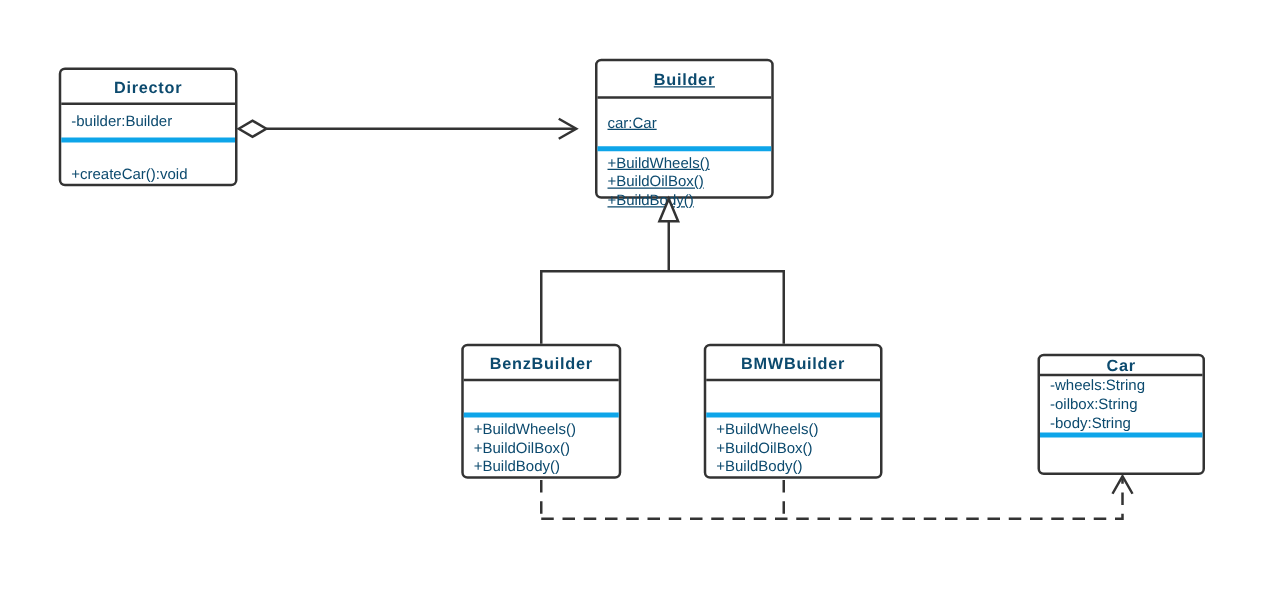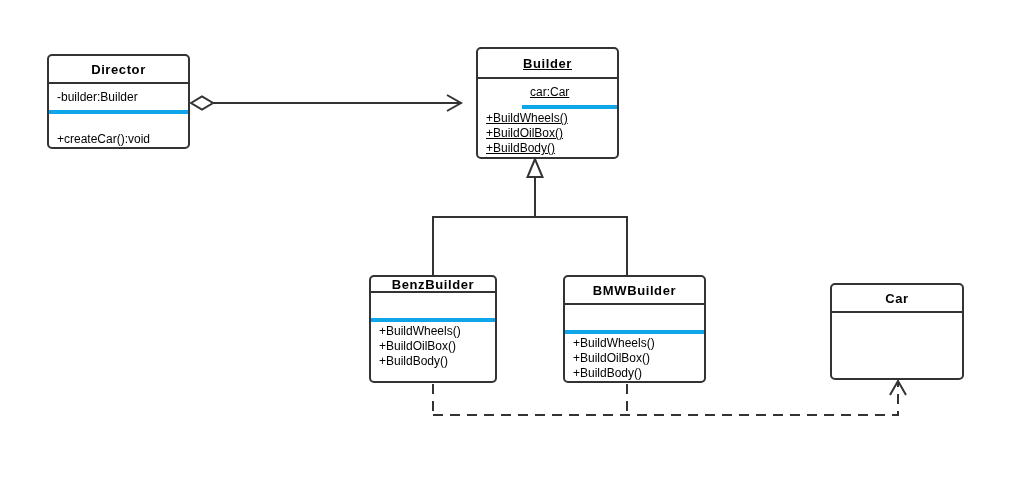--- a/index.html
+++ b/index.html
@@ -10,21 +10,21 @@
     background: #ffffff;
     overflow: hidden;
     font-family: "Liberation Sans", sans-serif;
   }
   .uml-class {
     position: absolute;
     background: #ffffff;
     border: 2px solid #333333;
     border-radius: 5px;
     box-sizing: border-box;
-    color: #000000;
+    color: #0c4a6e;
     font-size: 12px;
     z-index: 1;
   }
   .uml-title {
     display: flex;
     align-items: center;
     justify-content: center;
     font-weight: bold;
     font-size: 13px;
     letter-spacing: 0.6px;
@@ -61,52 +61,57 @@
     <div class="uml-section uml-attrs" style="height:30px;">
       <div class="uml-line">-builder:Builder</div>
     </div>
     <div class="uml-section uml-methods" style="height:33px; padding-top:18px;">
       <div class="uml-line">+createCar():void</div>
     </div>
   </div>
 
   <div class="uml-class" style="left:476px; top:47px; width:143px; height:112px;text-decoration:underline;">
     <div class="uml-title" style="height:30px;">Builder</div>
-    <div class="uml-section uml-attrs" style="height:30px;margin-left:44px;">
+    <div class="uml-section uml-attrs" style="height:42px;">
       <div class="uml-line">car:Car</div>
     </div>
     <div class="uml-section uml-methods" style="height:48px; padding-top:2px;">
       <div class="uml-line">+BuildWheels()</div>
       <div class="uml-line">+BuildOilBox()</div>
       <div class="uml-line">+BuildBody()</div>
     </div>
   </div>
 
   <div class="uml-class" style="left:369px; top:275px; width:128px; height:108px;">
-    <div class="uml-title" style="height:16px;">BenzBuilder</div>
+    <div class="uml-title" style="height:28px;">BenzBuilder</div>
     <div class="uml-section uml-attrs" style="height:29px;"></div>
     <div class="uml-section uml-methods" style="height:47px; padding-top:2px;">
       <div class="uml-line">+BuildWheels()</div>
       <div class="uml-line">+BuildOilBox()</div>
       <div class="uml-line">+BuildBody()</div>
     </div>
   </div>
 
   <div class="uml-class" style="left:563px; top:275px; width:143px; height:108px;">
     <div class="uml-title" style="height:28px;">BMWBuilder</div>
     <div class="uml-section uml-attrs" style="height:29px;"></div>
     <div class="uml-section uml-methods" style="height:47px; padding-top:2px;">
       <div class="uml-line">+BuildWheels()</div>
       <div class="uml-line">+BuildOilBox()</div>
       <div class="uml-line">+BuildBody()</div>
     </div>
   </div>
 
   <div class="uml-class" style="left:830px; top:283px; width:134px; height:97px;">
-    <div class="uml-title" style="height:28px;">Car</div>
+    <div class="uml-title" style="height:16px;">Car</div>
+    <div class="uml-section uml-attrs" style="height:49px;">
+      <div class="uml-line">-wheels:String</div>
+      <div class="uml-line">-oilbox:String</div>
+      <div class="uml-line">-body:String</div>
+    </div>
     <div class="uml-section uml-methods" style="height:18px;"></div>
   </div>
 
   <svg class="connector-layer" viewBox="0 0 1026 478" xmlns="http://www.w3.org/2000/svg">
 
     <g stroke="#333333" stroke-width="2" fill="none">
       <line x1="213" y1="103" x2="460" y2="103"></line>
       <polyline points="447,95 461,103 447,111"></polyline>
       <polygon points="191,103 202,96.5 213,103 202,109.5" fill="#ffffff"></polygon>
     </g>

